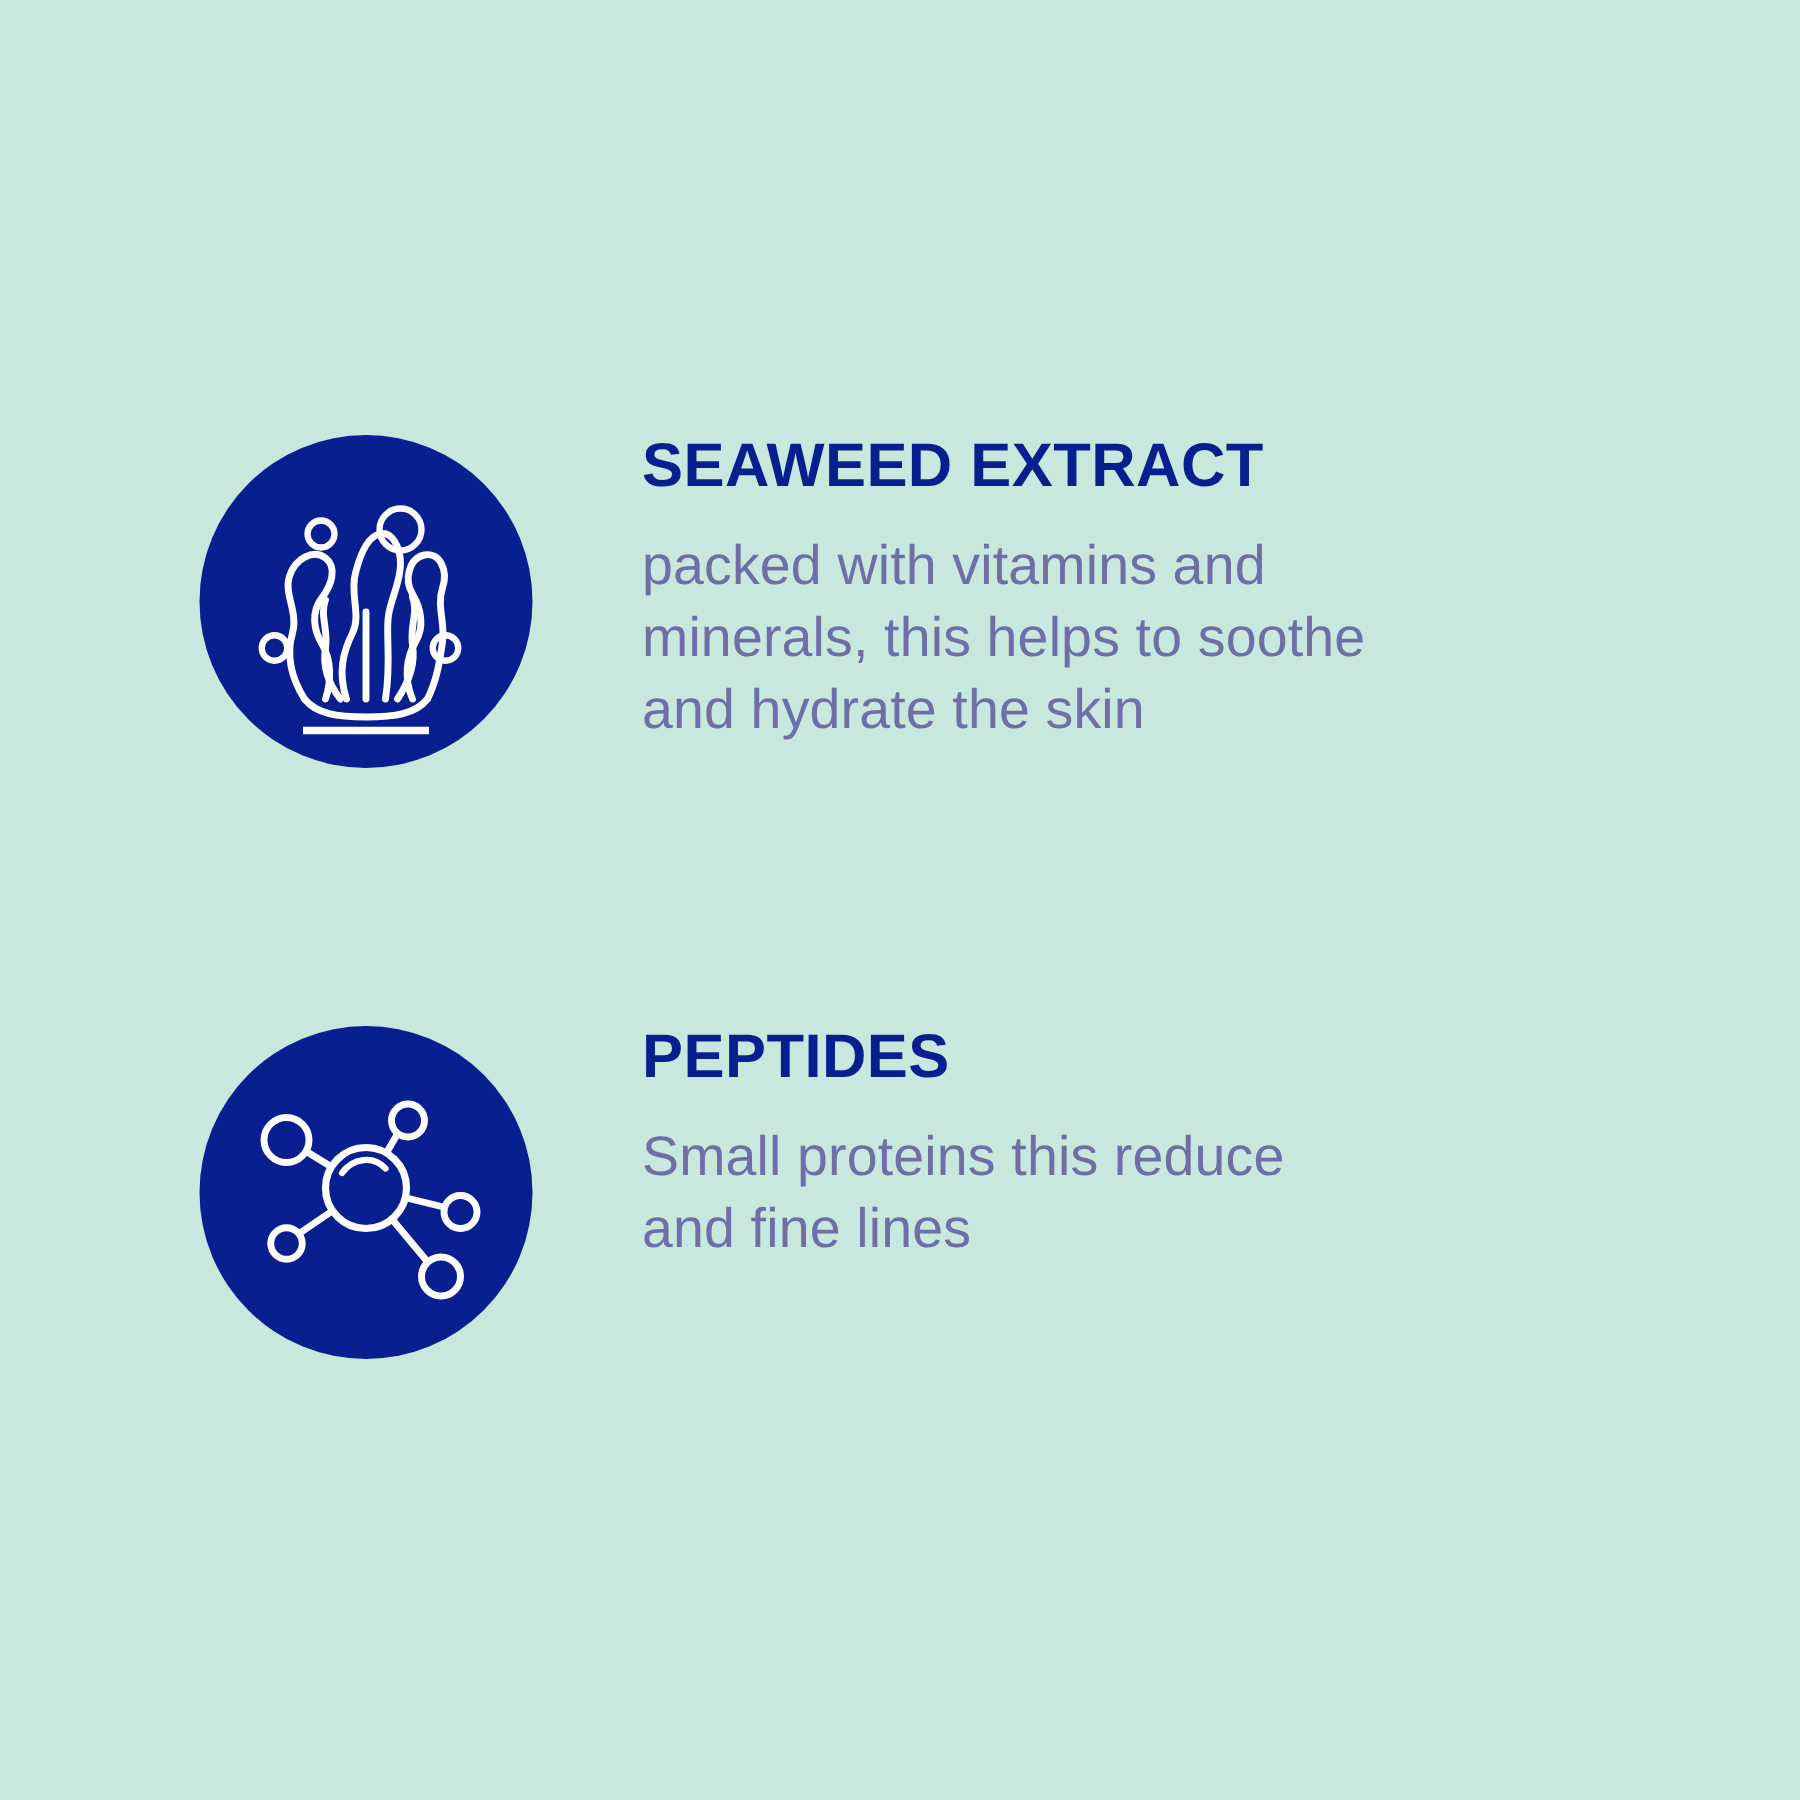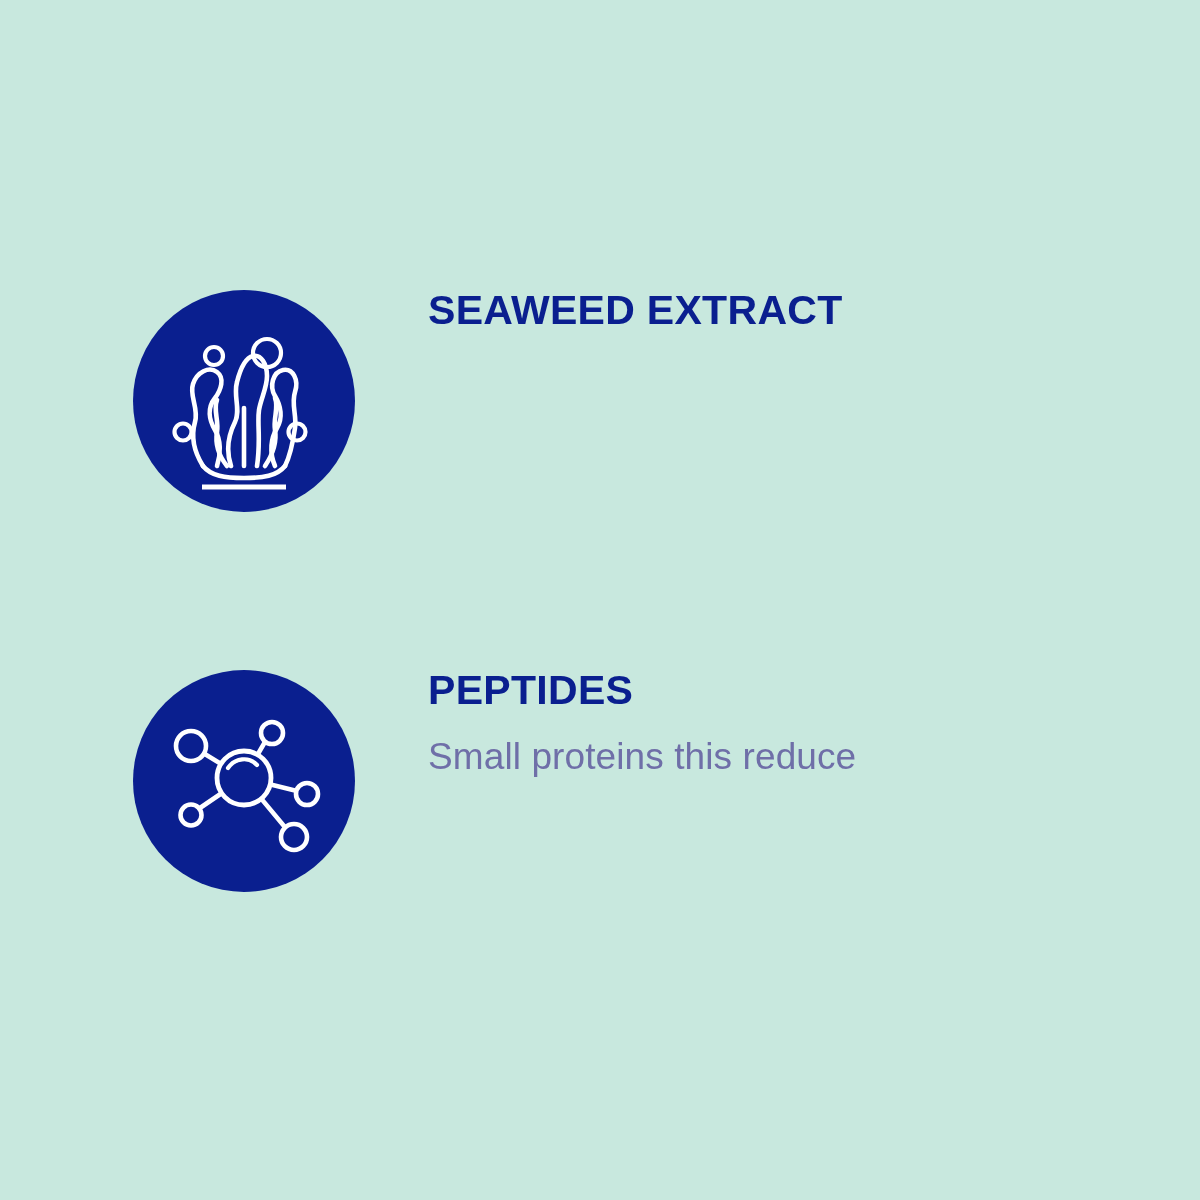--- a/index.html
+++ b/index.html
@@ -20,21 +20,21 @@
     background: #c8e8de;
   }
   .feature-row {
     position: absolute;
     left: 0;
     width: 1200px;
     display: flex;
     align-items: flex-start;
   }
   #row-seaweed { top: 290px; }
-  #row-peptides { top: 670px; }
+  #row-peptides { top: 684px; }
 
   .icon-badge {
     position: relative;
     flex: 0 0 auto;
     margin-left: 133px;
     width: 222px;
     height: 222px;
     border-radius: 50%;
     background: #0a1f8f;
     display: block;
@@ -130,20 +130,25 @@
           <circle cx="81" cy="66" r="9"></circle>
           <circle cx="134" cy="63" r="14"></circle>
           <circle cx="50" cy="142" r="8.5"></circle>
           <circle cx="164" cy="142" r="8.5"></circle>
         </g>
       </svg>
     </div>
 
     <div class="text-block">
       <h2 class="feature-title">SEAWEED EXTRACT</h2>
+      <p class="feature-desc">
+        <span class="line">packed with vitamins and</span>
+        <span class="line">minerals, this helps to soothe</span>
+        <span class="line">and hydrate the skin</span>
+      </p>
     </div>
   </div>
 
   <div class="feature-row" id="row-peptides">
 
     <div class="icon-badge">
       <svg viewBox="0 0 222 222">
         <g stroke="#ffffff" stroke-width="4.6" fill="none" stroke-linecap="round">
 
           <line x1="111" y1="108" x2="62" y2="78"></line>
@@ -164,17 +169,18 @@
           <circle cx="161" cy="167" r="13"></circle>
           <circle cx="58" cy="145" r="10.5"></circle>
         </g>
       </svg>
     </div>
 
     <div class="text-block">
       <h2 class="feature-title">PEPTIDES</h2>
       <p class="feature-desc">
         <span class="line">Small proteins this reduce</span>
+        <span class="line">and fine lines</span>
       </p>
     </div>
   </div>
 
 </div>
 
 </body></html>

